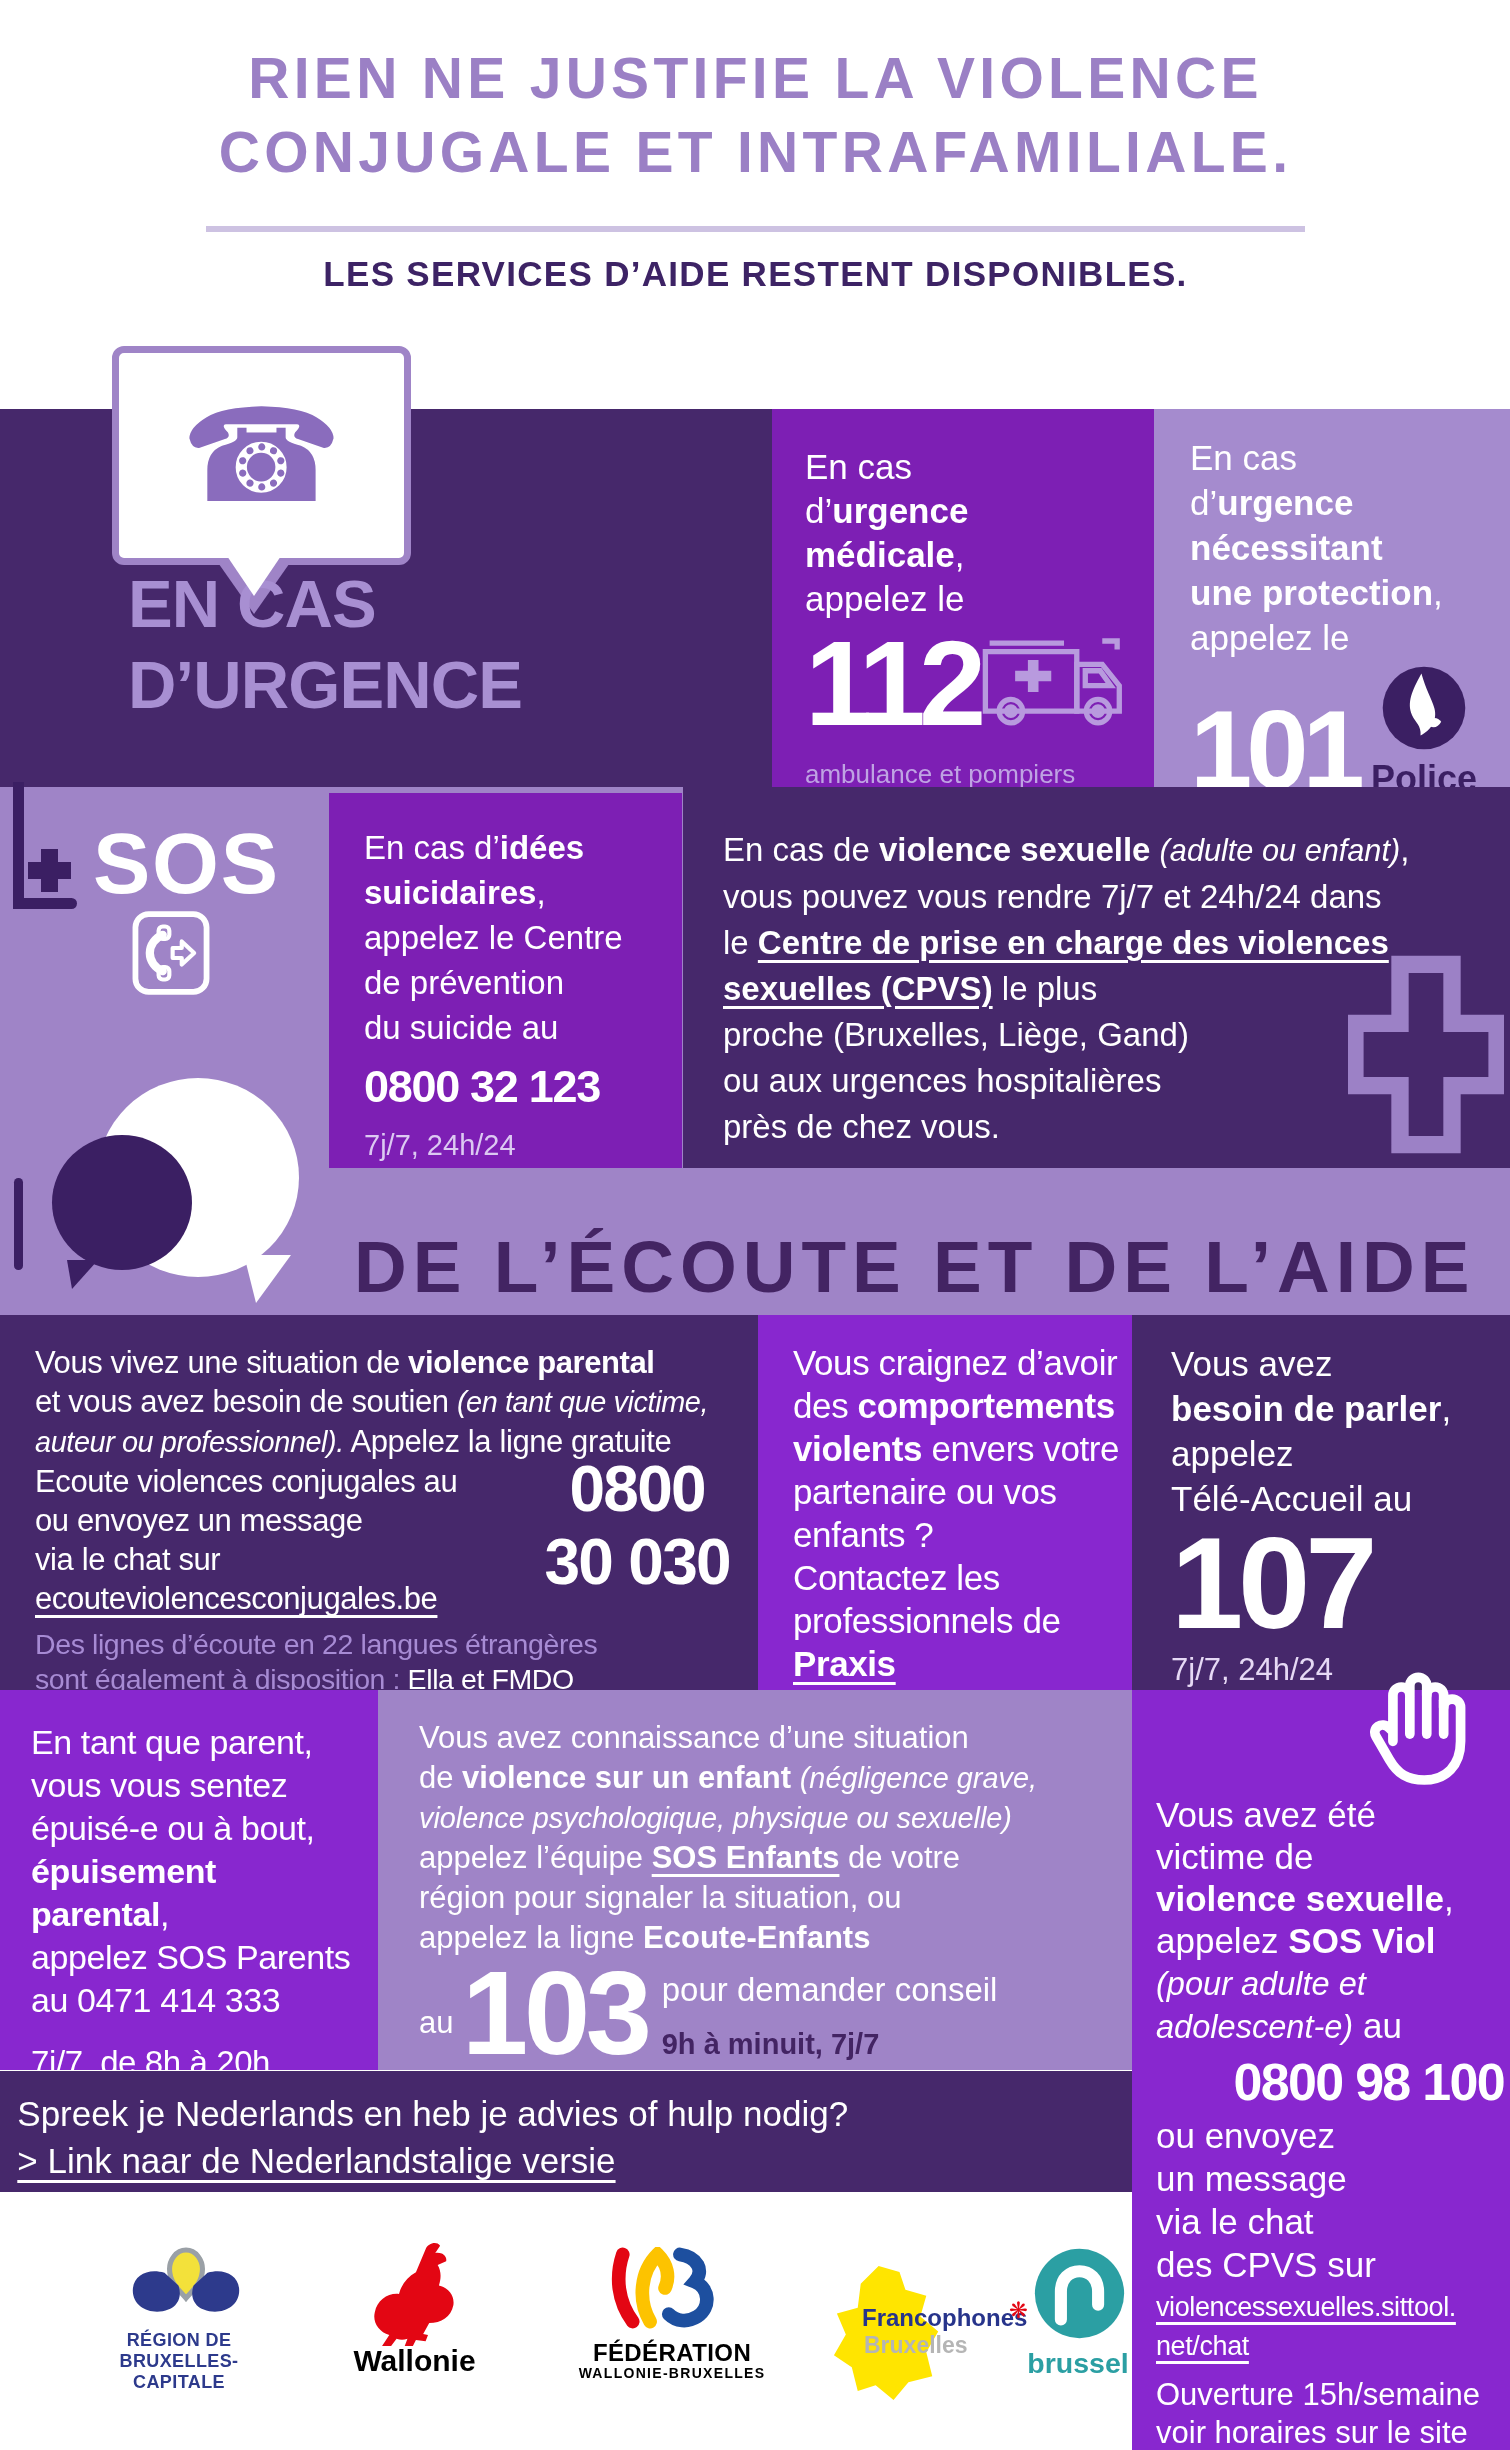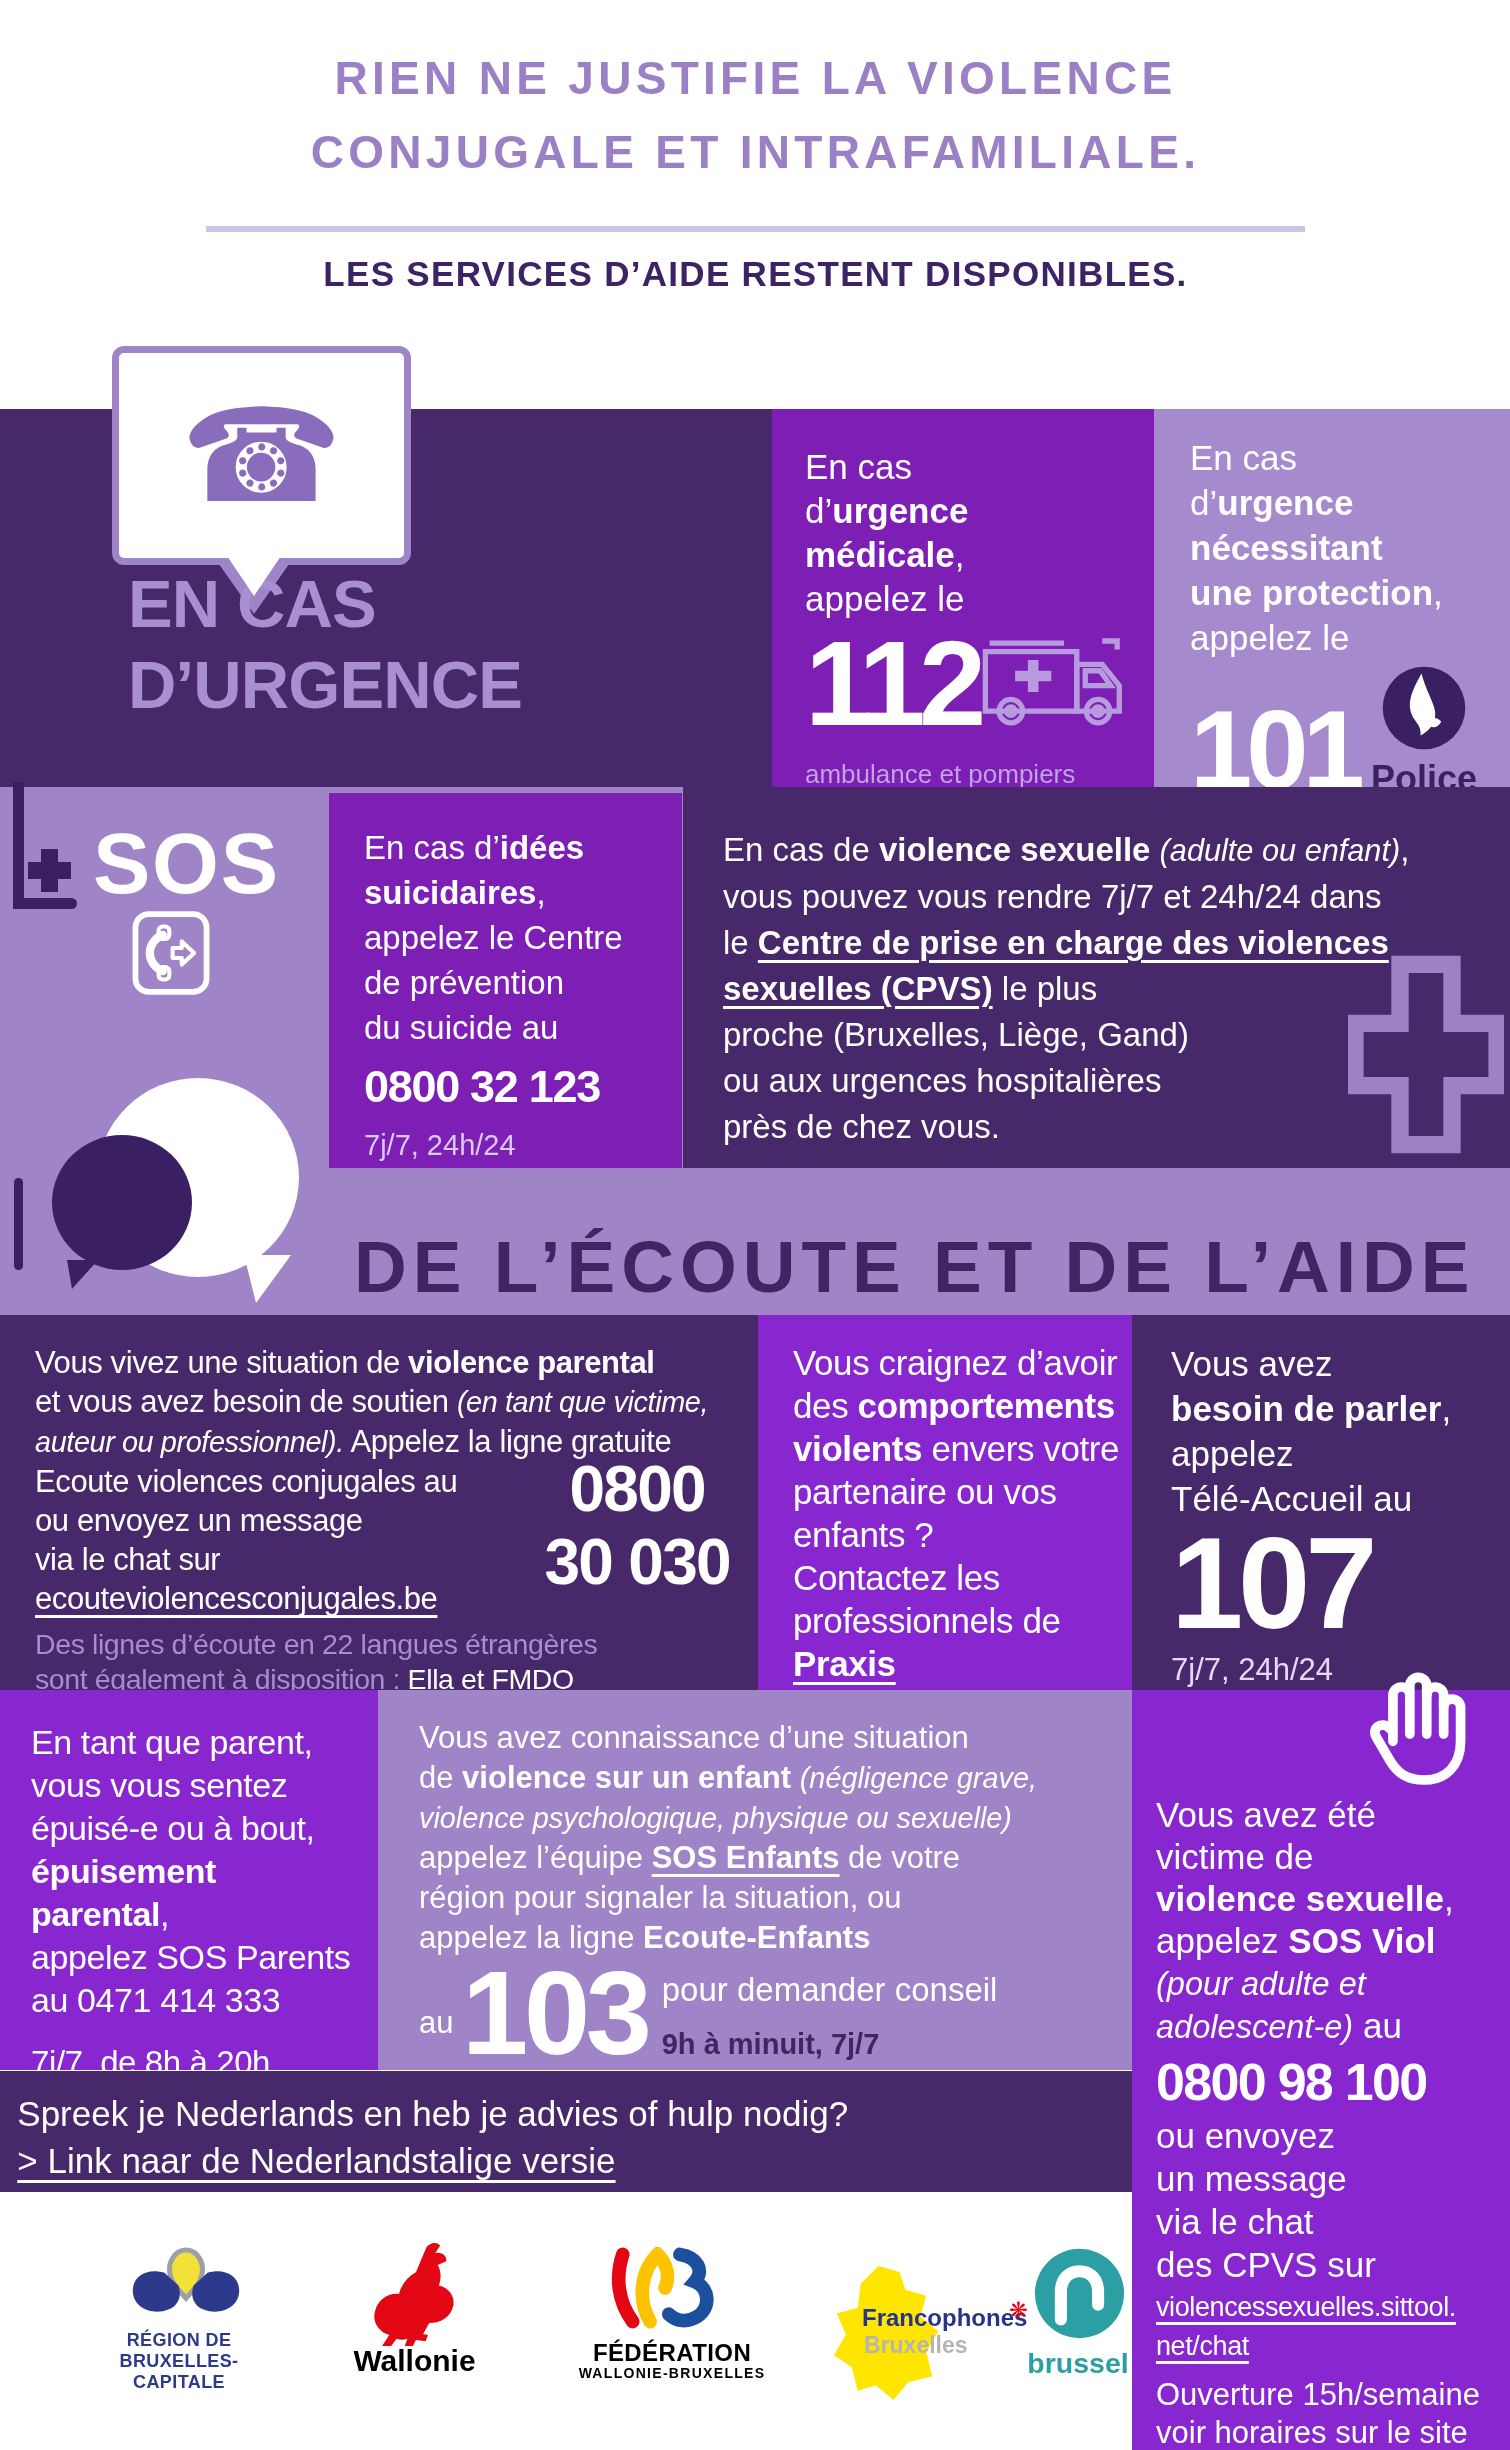--- a/index.html
+++ b/index.html
@@ -14,21 +14,21 @@
   .bright{background:#7d1fb4;}
   .bright2{background:#8827cf;}
   .light{background:#9f84c7;}
   .light2{background:#a58bce;}
   .ln{white-space:nowrap;}
   .b{font-weight:bold;}
   .i{font-style:italic;font-size:.93em;}
   .u{text-decoration:underline;text-underline-offset:6px;text-decoration-thickness:2.6px;}
   .mut{color:#a78bd4;}
   
-  #hdr-title{left:0;top:41px;width:1511px;text-align:center;font-size:46px;line-height:74px;
+  #hdr-title{left:0;top:41px;width:1511px;text-align:center;font-size:57px;line-height:74px;
     font-weight:800;letter-spacing:4.3px;color:#9b80c5;}
   #hdr-divider{left:206px;top:226px;width:1099px;height:6px;background:#cdc2e2;}
   #hdr-sub{left:0;top:254px;width:1511px;text-align:center;font-size:35px;font-weight:800;
     letter-spacing:1.3px;color:#3d2365;}
   
   #b-urgence{left:0;top:409px;width:772px;height:379px;}
   #pin{left:112px;top:346px;width:285px;height:205px;background:#fff;border:7.8px solid #9f84c7;
     border-radius:12px;z-index:3;display:flex;align-items:center;justify-content:center;}
   #pin-phone{font-size:130px;color:#8a6cbd;line-height:1;}
   #pin-tail-o{left:214px;top:557px;width:0;height:0;border-left:40px solid transparent;
@@ -84,21 +84,21 @@
     line-height:43px;letter-spacing:-0.4px;}
   #hours-parents{font-size:33px;margin-top:19px;}
   #b-enfants{left:378px;top:1690px;width:836px;height:380px;padding:28px 34px 0 41px;font-size:31px;line-height:40px;}
   #row-103{display:flex;align-items:flex-start;margin-top:-5.2px;}
   #au-103{align-self:flex-end;margin-bottom:29px;margin-right:8.6px;}
   #num-103{font-size:119px;font-weight:800;letter-spacing:-4.3px;line-height:119px;}
   #col-103{margin-left:14px;padding-top:17.3px;}
   #after-103{font-size:33px;}
   #hours-enfants{font-size:29px;color:#432463;margin-top:14px;font-weight:bold;}
   #b-viol{left:1132px;top:1690px;width:379px;height:760px;padding:104px 7px 0 24px;font-size:35px;line-height:42px;}
-  #num-viol{font-size:52px;font-weight:800;letter-spacing:-1.7px;line-height:54px;margin-top:7px;}
+  #num-viol{font-size:52px;font-weight:800;letter-spacing:-1.7px;line-height:54px;margin-top:7px;text-align:right;}
   #viol-l2{margin-top:5.2px;font-size:35px;line-height:43px;}
   #viol-link{margin-top:1.7px;font-size:27px;line-height:39px;letter-spacing:-0.4px;}
   #viol-hours{margin-top:10.4px;font-size:31px;line-height:38px;}
   #hand-icon{left:1345px;top:1664px;z-index:5;}
   
   #b-dutch{left:0;top:2071px;width:1132px;height:121px;padding:19px 0 0 17.3px;font-size:35px;line-height:47px;}
   #dutch-link{font-size:35px;font-weight:normal;text-decoration:underline;text-underline-offset:7px;}
   
   .logo-label{position:absolute;font-weight:bold;text-align:center;}
   #rbc-label{left:86px;top:2330px;width:186px;font-size:18px;line-height:21px;color:#2d3a8c;letter-spacing:0.4px;}

